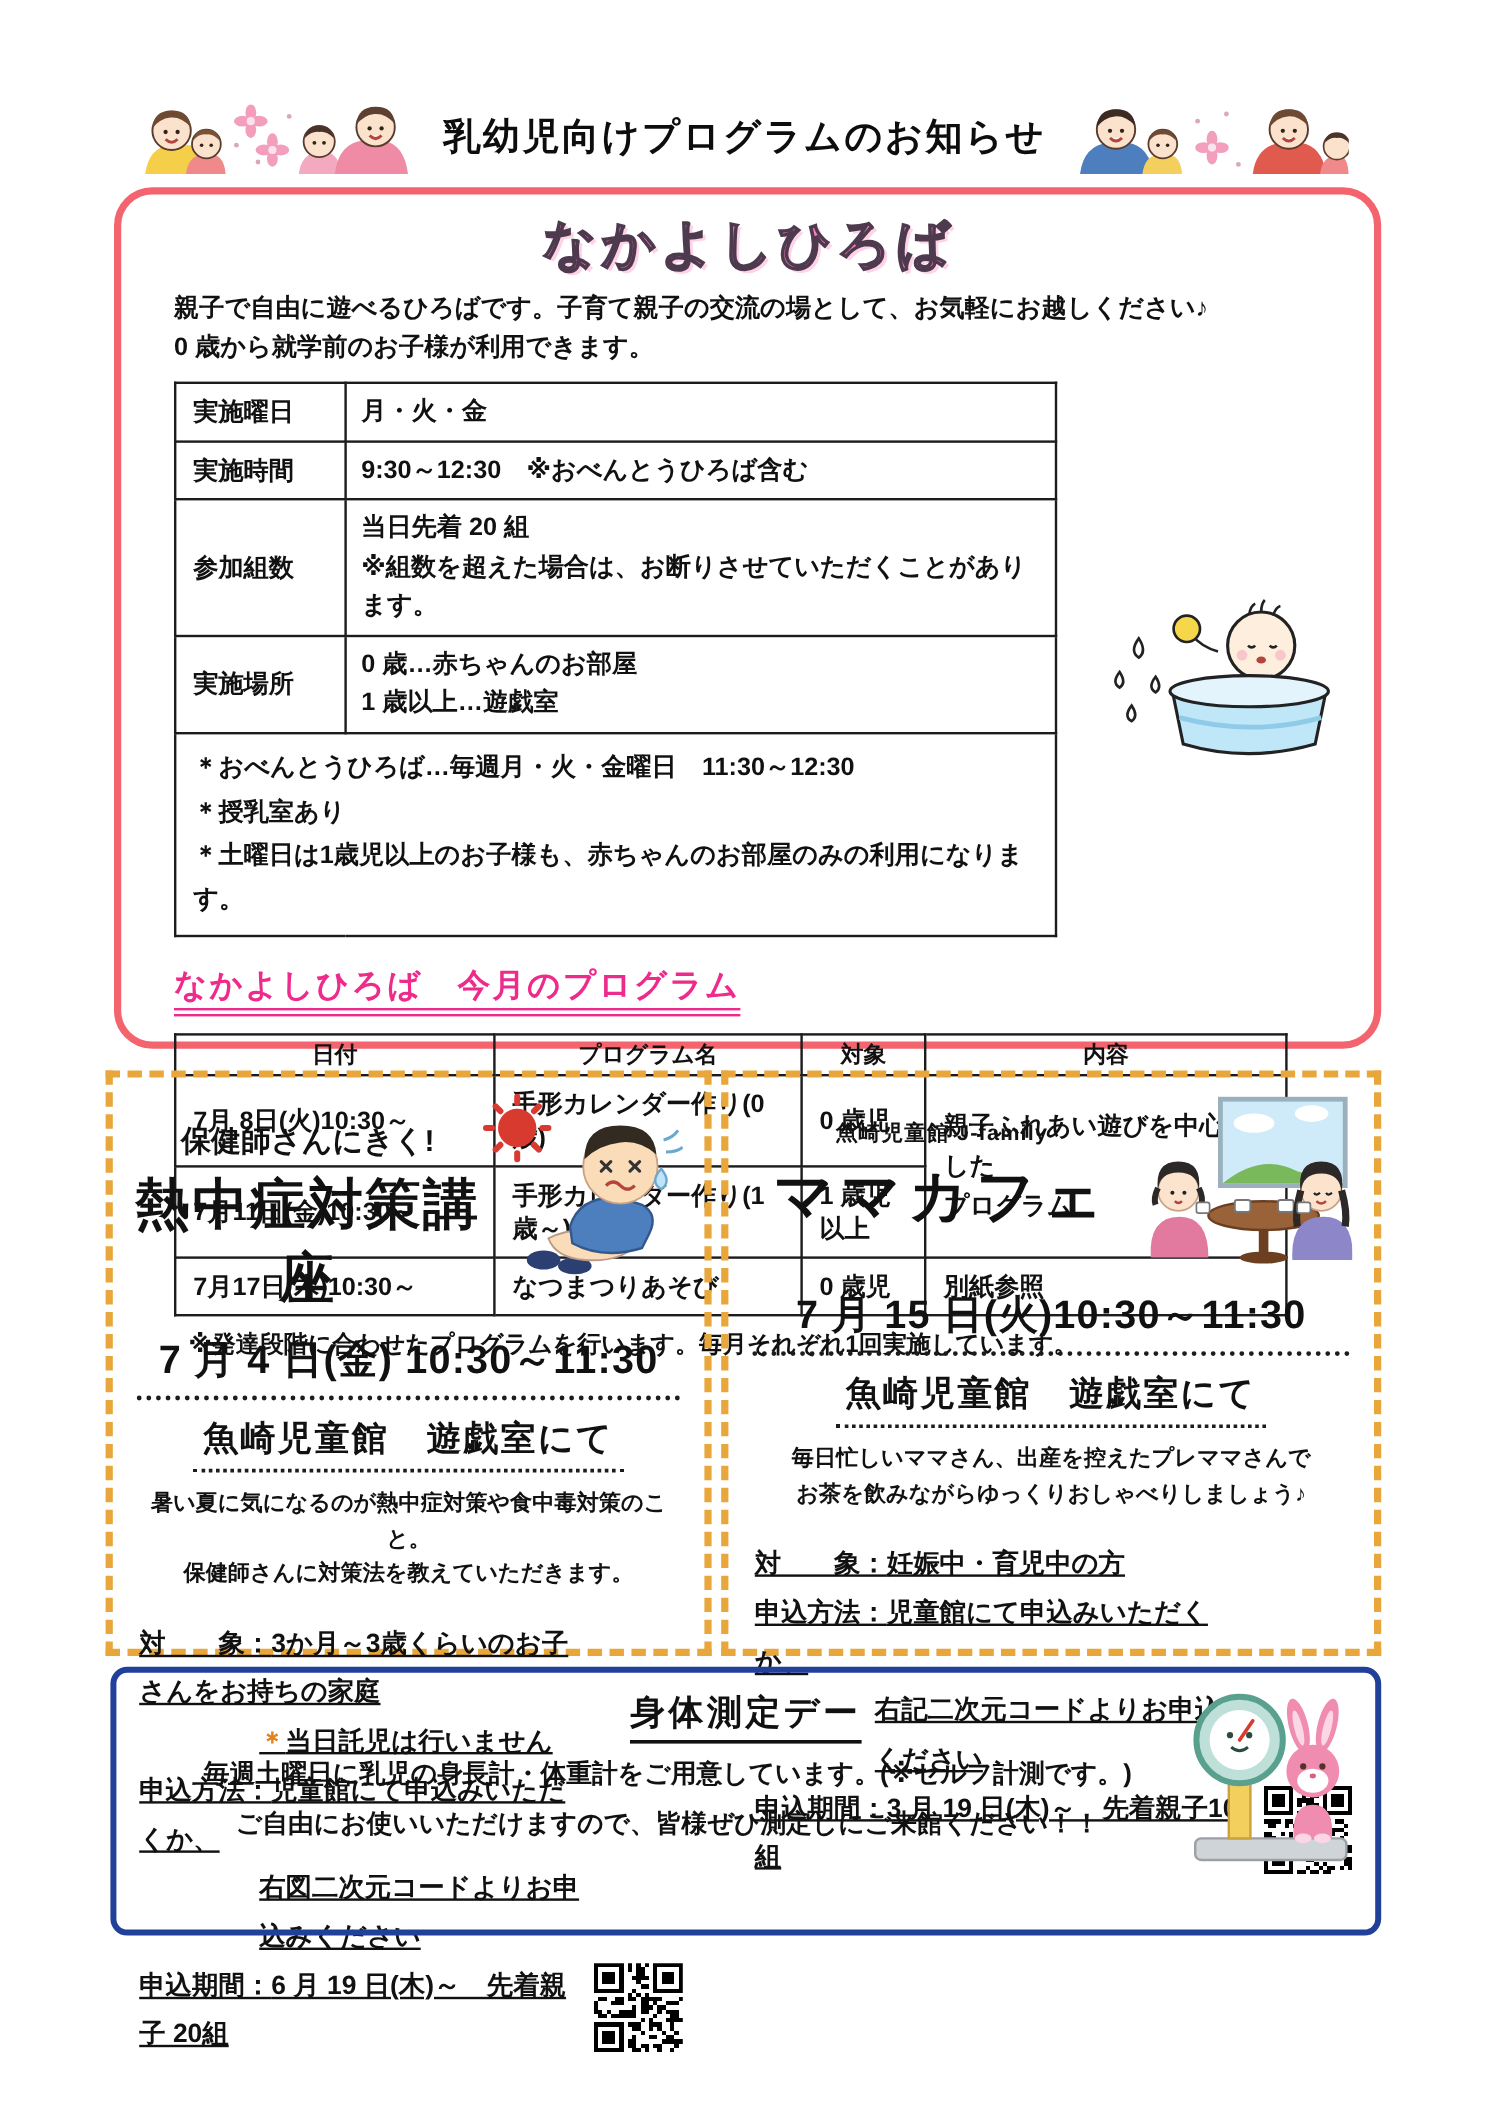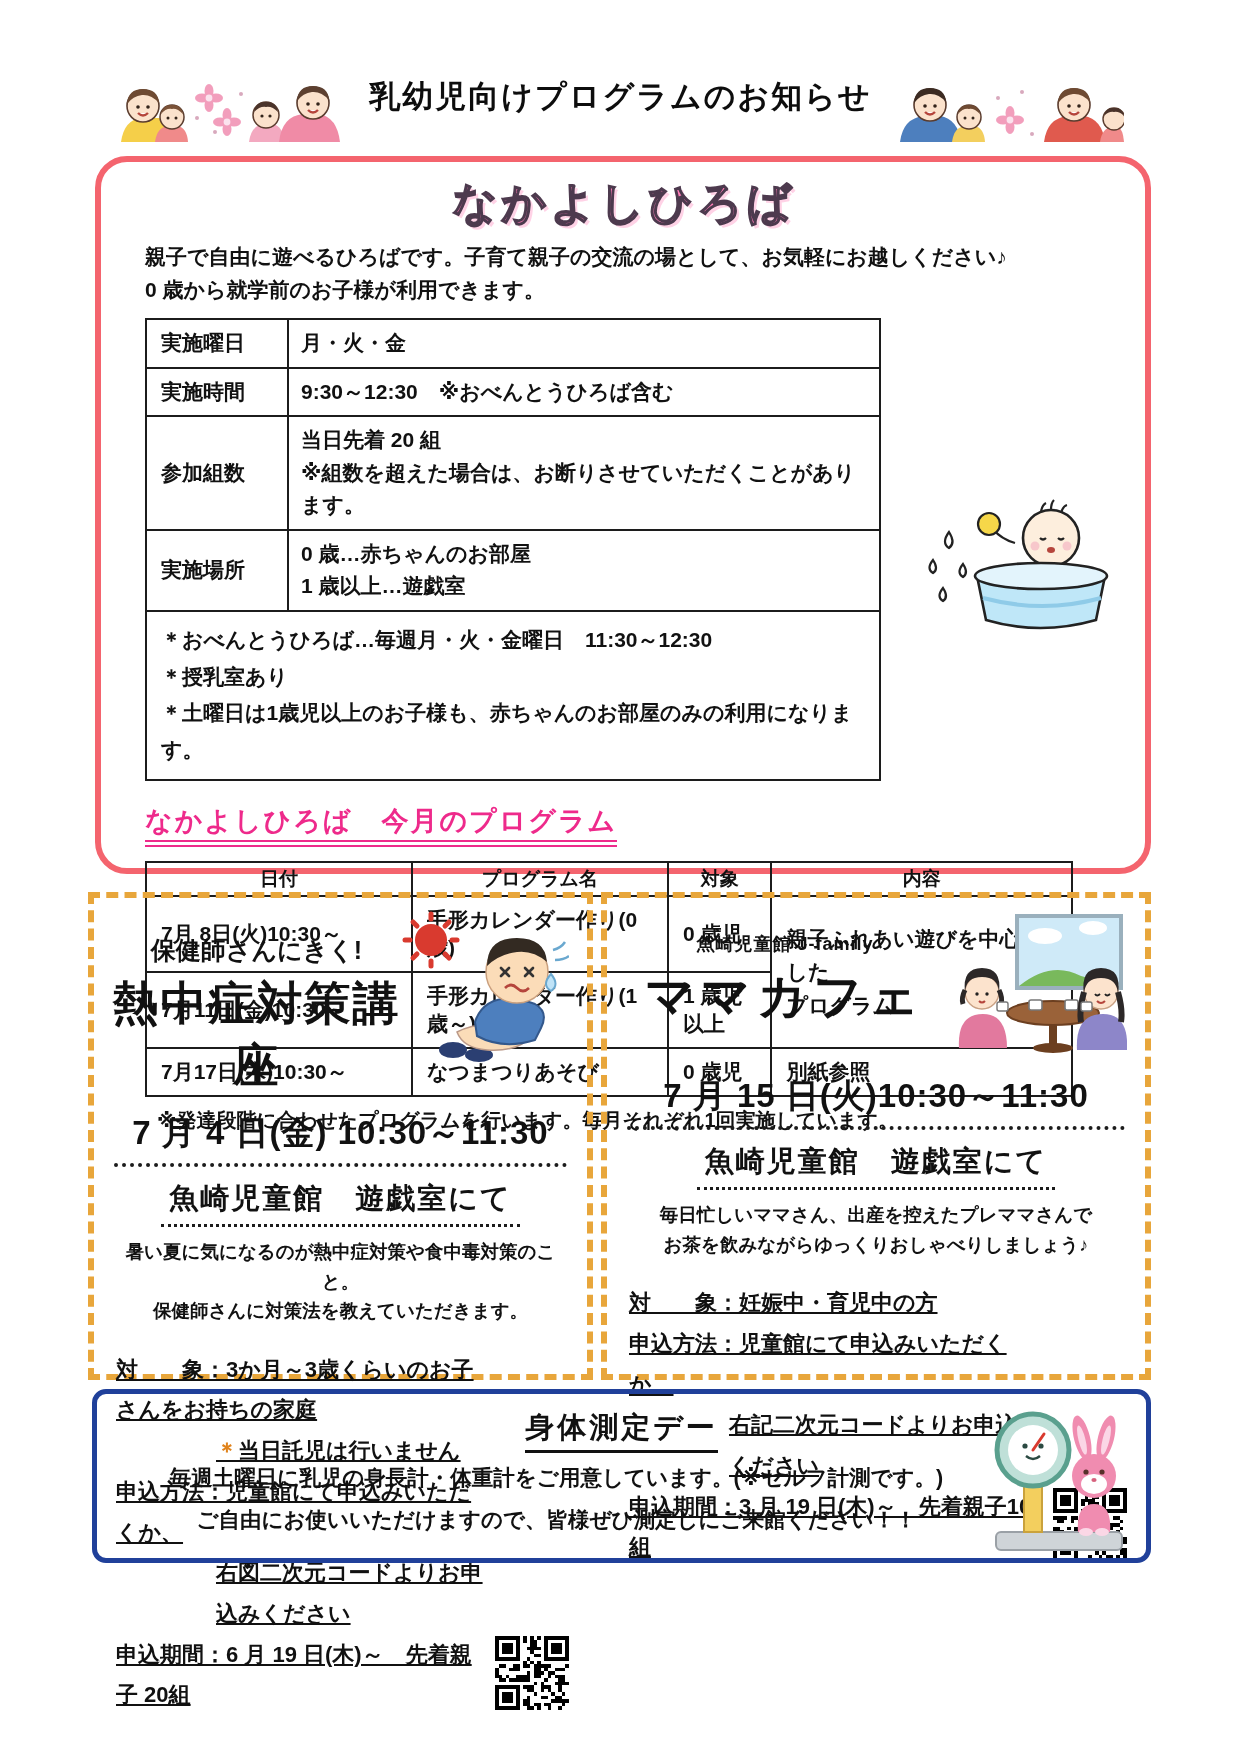--- a/index.html
+++ b/index.html
@@ -4,21 +4,21 @@
 <style>
   * { box-sizing: border-box; }
   html,body { margin:0; padding:0; background:#fff; }
   .page {
     position:relative; width:1241px; height:1755px; background:#ffffff;
     font-family:"Liberation Sans","DejaVu Sans",sans-serif;
     color:#111; font-weight:600; overflow:hidden;
   }
   
   .header { position:absolute; top:76px; left:70px; right:70px; height:76px;
-    display:flex; align-items:flex-start; justify-content:center; gap:14px; }
+    display:flex; align-items:center; justify-content:center; gap:14px; }
   .header-title { font-size:31px; font-weight:800; letter-spacing:2px; color:#0d0d0d; white-space:nowrap; }
   .header-illu { width:238px; height:70px; flex:none; }
   
   .pink-box { position:absolute; top:156px; left:95px; width:1056px; height:718px;
     border:6px solid #f4646e; border-radius:32px; padding:10px 28px 0 30px; }
   .nk-title { text-align:center; font-size:44px; font-weight:800; letter-spacing:4px;
     color:#ff7db8; -webkit-text-stroke:1.6px #4d3a4e;
     text-shadow:3px 3px 0 #ffd2e6; margin-top:2px; }
   .nk-intro { margin:8px 0 12px 14px; font-size:21px; font-weight:700; line-height:1.55; }
   .info-table { border-collapse:collapse; margin-left:14px; width:736px; }
@@ -61,21 +61,21 @@
   .place-text { display:inline-block; font-size:29px; font-weight:600; letter-spacing:2px;
     border-bottom:3.5px dotted #1c1c1c; padding:0 8px 5px; white-space:nowrap; }
   .desc { margin-top:10px; text-align:center; font-size:18.5px; font-weight:700; line-height:1.6; }
   .details { position:relative; margin-top:24px; font-size:22px; font-weight:700;
     line-height:1.85; padding:0 84px 0 4px;text-decoration:underline; }
   .dlabel { font-weight:800; }
   .indent { padding-left:100px; }
   .star { color:#e0831c; font-weight:800; }
   .qr { position:absolute; right:0; bottom:6px; width:74px; height:74px; }
   
-  .blue-box { position:absolute; top:1389px; left:92px; width:1059px; height:174px;
+  .blue-box { position:absolute; top:1389px; left:92px; width:1059px; height:224px;
     border:5px solid #20409a; border-radius:14px; padding-top:14px; }
   .bb-title-wrap { text-align:center; }
   .bb-title { display:inline-block; font-size:29px; font-weight:800; letter-spacing:3px;
     border-bottom:3px solid #111; padding-bottom:2px; }
   .bb-line { text-align:center; font-size:21.5px; font-weight:700; line-height:1.55;
     margin-top:9px; padding:0 150px 0 20px; }
   .rabbit-illu { position:absolute; right:12px; top:6px; width:152px; height:158px; }
 </style>
 </head>
 <body>

